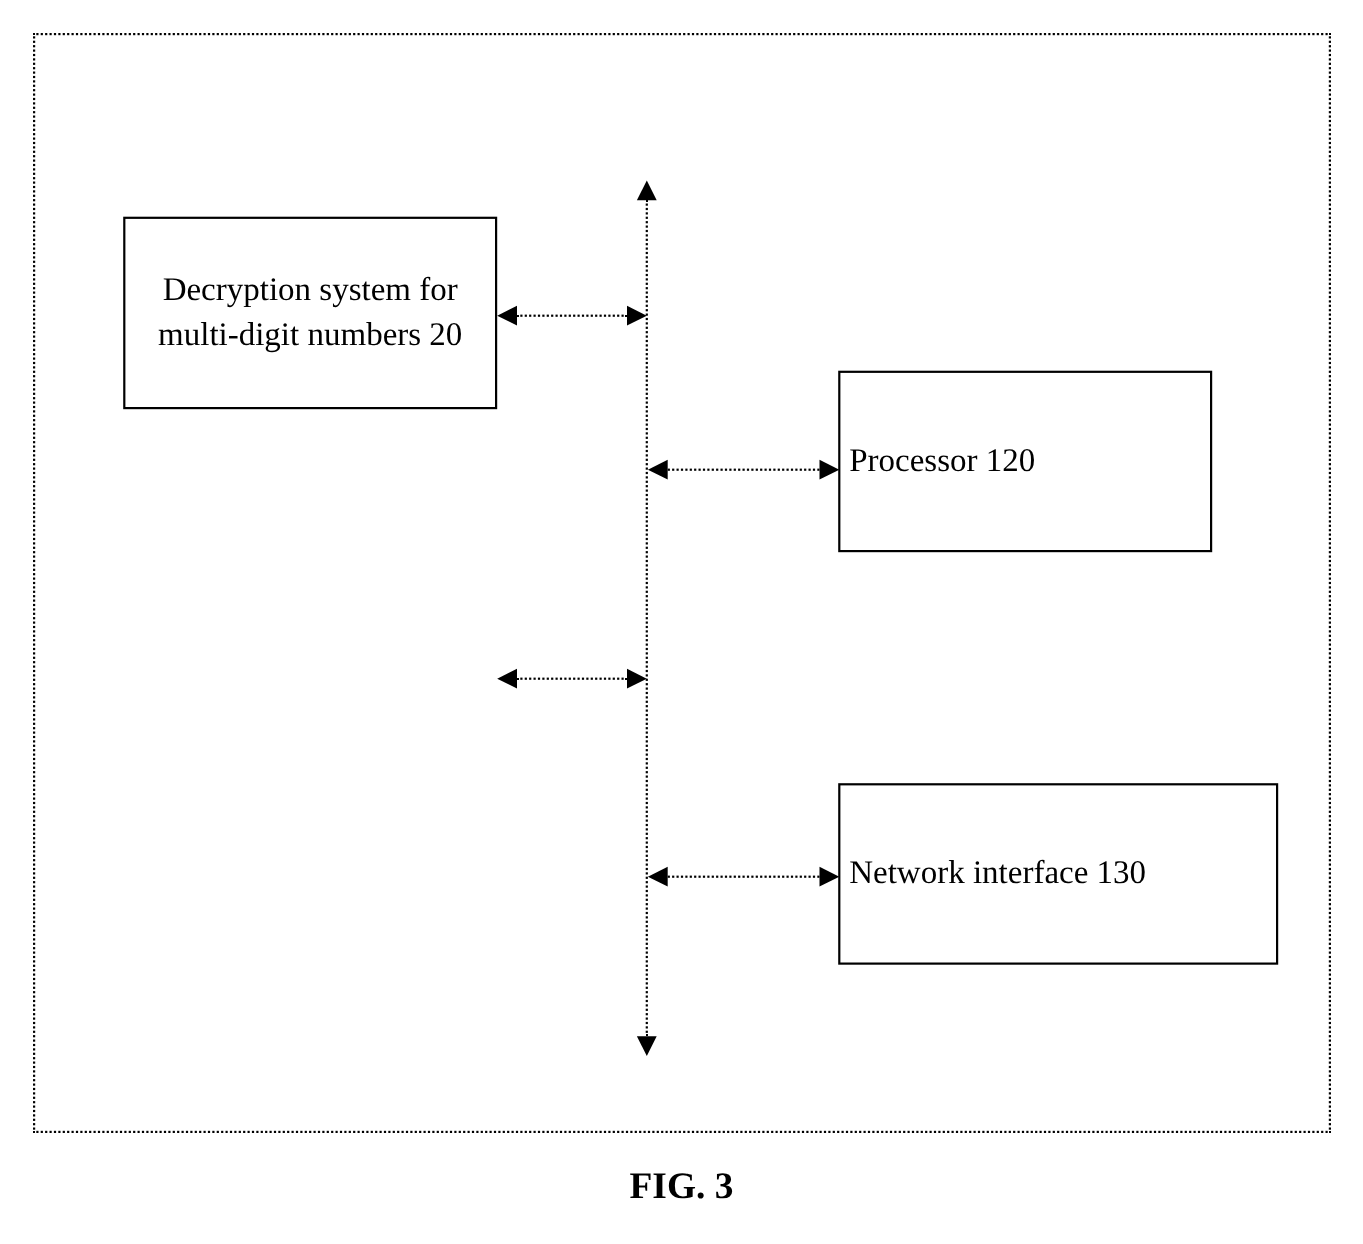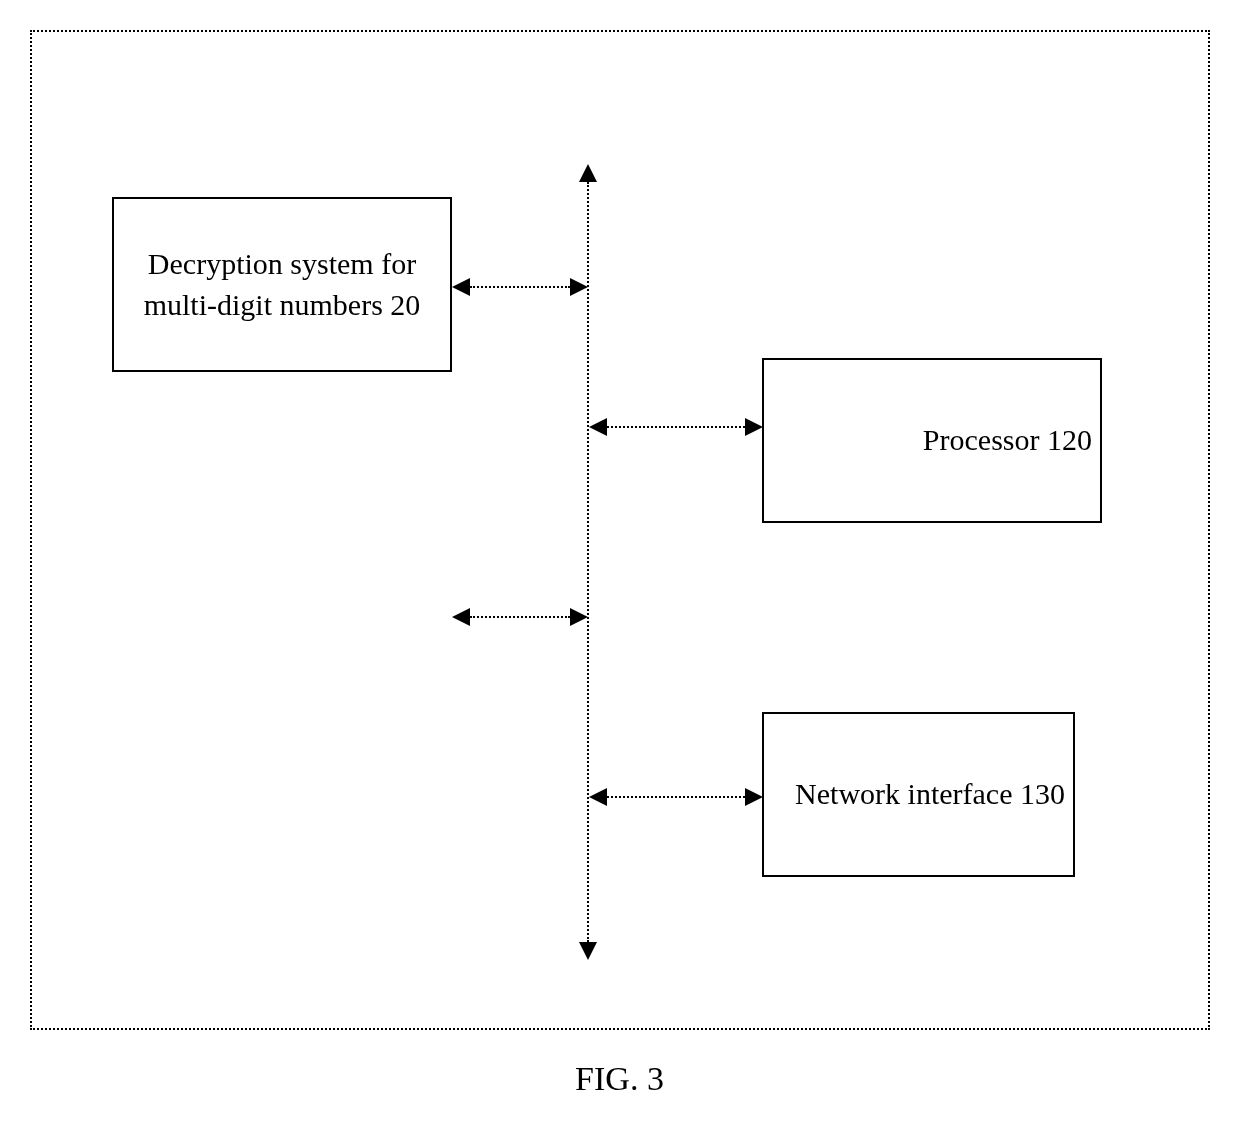--- a/index.html
+++ b/index.html
@@ -30,58 +30,58 @@
       text-align: center;
       font-size: 32px;
       font-weight: normal;
     }
     .box {
       position: absolute;
       border: 2px solid #000;
       background: white;
       display: flex;
       align-items: center;
-      justify-content: flex-end;
+      justify-content: flex-start;
       text-align: center;
       font-size: 30px;
       line-height: 1.35;
       padding: 8px;
     }
     .box-decryption {
       left: 80px;
       top: 165px;
       width: 340px;
       height: 175px;
     }
     .box-memory {
       left: 80px;
       top: 505px;
       width: 340px;
       height: 165px;
     }
     .box-processor {
       left: 730px;
-      top: 326px;
+      top: 305px;
       width: 340px;
       height: 165px;
     }
     .box-network {
       left: 730px;
       top: 680px;
-      width: 313px;
+      width: 400px;
       height: 165px;
     }
     .figure-label {
       position: absolute;
       left: 0;
       width: 1239px;
       top: 1060px;
       text-align: center;
       font-size: 34px;
-      font-weight: normal;
+      font-weight: bold;
     }
     
     .bus {
       position: absolute;
       left: 555px;
       top: 150px;
       width: 2px;
       height: 760px;
       border-left: 2px dotted #000;
     }

